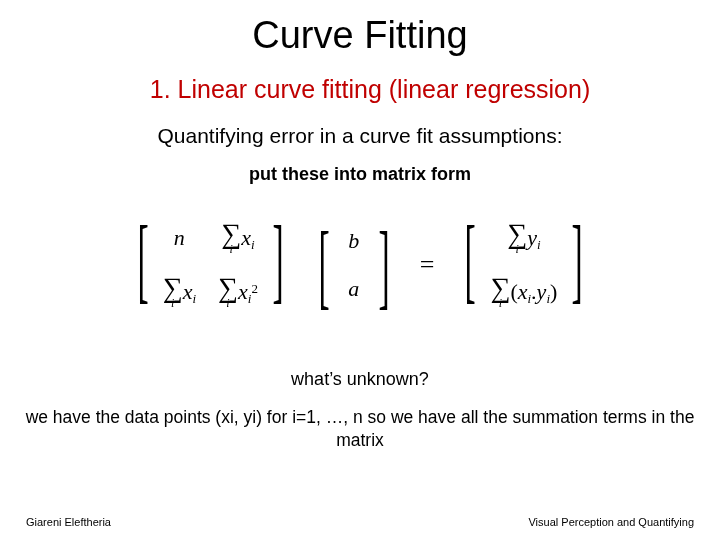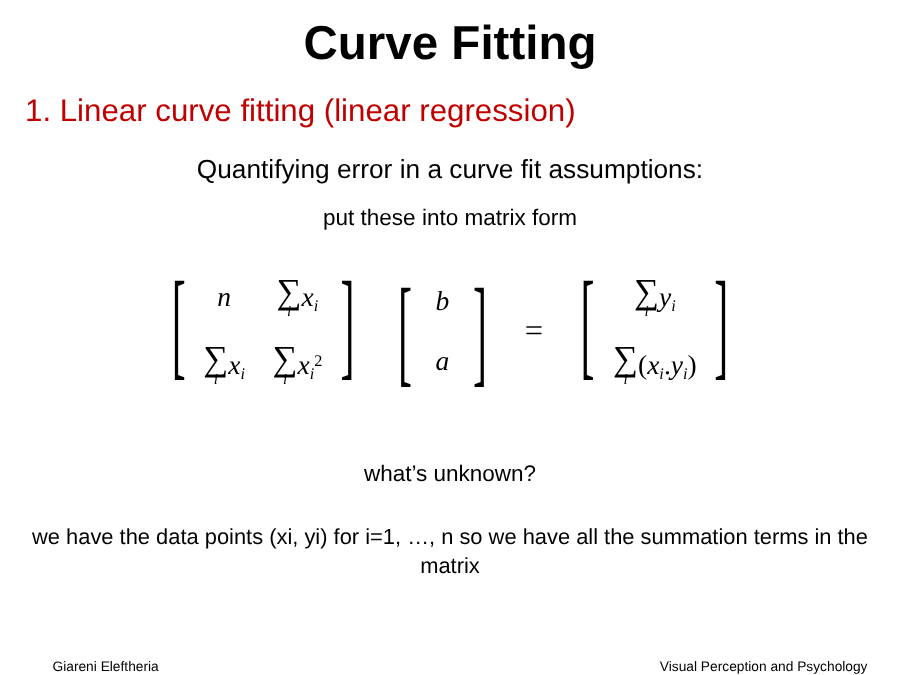--- a/index.html
+++ b/index.html
@@ -1,38 +1,38 @@
 <!DOCTYPE html>
 <html><head>
 <meta charset="utf-8">
 <style>
   * { margin: 0; padding: 0; box-sizing: border-box; }
   html, body { width: 720px; height: 540px; font-family: Arial, Helvetica, sans-serif; background: #fff; color: #000; }
   .slide { width: 720px; height: 540px; position: relative; padding: 8px 0 0 0; }
-  .title { text-align: center; font-size: 38px; font-weight: 700; margin-top: 6px; }
-  .subtitle { text-align: left; font-size: 25px; color: #c00000; margin-top: 18px; font-weight: 400; margin-left: 20px; }
+  .title { text-align: center; font-size: 38px; font-weight: 400; margin-top: 6px; }
+  .subtitle { text-align: center; font-size: 25px; color: #c00000; margin-top: 18px; font-weight: 400; margin-left: 20px; }
   .line1 { text-align: center; font-size: 21px; margin-top: 20px; }
-  .line2 { text-align: center; font-size: 18px; margin-top: 16px; }
+  .line2 { text-align: center; font-size: 18px; margin-top: 16px; font-weight: bold; }
   .eq { display: flex; justify-content: center; align-items: center; gap: 14px; margin-top: 26px; font-family: "Times New Roman", serif; font-size: 22px; }
   .bracketed { display: flex; align-items: stretch; }
   .br { font-size: 96px; line-height: 96px; font-weight: 100; transform: scaleX(0.35); display: inline-block; }
   .mat2 { display: grid; grid-template-columns: auto auto; column-gap: 22px; row-gap: 20px; align-items: center; padding: 10px 4px; }
   .col1 { display: grid; grid-template-rows: auto auto; row-gap: 20px; align-items: center; padding: 10px 4px; }
   .cell { display: flex; align-items: center; justify-content: center; min-width: 20px; }
   .it { font-style: italic; }
   .sum { display: inline-flex; flex-direction: column; align-items: center; line-height: 0.9; }
   .sigma { font-size: 28px; }
   .sublab { font-size: 12px; font-style: italic; margin-top: -2px; }
   .term { display: inline-flex; align-items: baseline; }
   .sub { font-size: 13px; font-style: italic; vertical-align: sub; position: relative; top: 4px; }
   .sup { font-size: 13px; vertical-align: super; position: relative; top: -6px; }
   .equals { font-size: 26px; margin: 0 6px; }
   .q { text-align: center; font-size: 18px; margin-top: 50px; }
-  .expl { text-align: center; font-size: 17.5px; margin-top: 28px; padding: 0 6px; line-height: 1.3; }
-  .footer { position: absolute; bottom: 0; left: 0; right: 0; display: flex; justify-content: space-between; font-size: 11px; padding: 0 26px; color: #000; margin-left: 16px; }
+  .expl { text-align: center; font-size: 17.5px; margin-top: 16px; padding: 0 6px; line-height: 1.3; }
+  .footer { position: absolute; bottom: 12px; left: 0; right: 0; display: flex; justify-content: space-between; font-size: 11px; padding: 0 26px; color: #000; }
 </style>
 </head>
 <body>
 <div class="slide">
 
 <h1 class="title">Curve Fitting</h1>
 <h2 class="subtitle">1. Linear curve fitting (linear regression)</h2>
 <p class="line1">Quantifying error in a curve fit assumptions:</p>
 <p class="line2">put these into matrix form</p>
 
@@ -118,16 +118,16 @@
     </span>
     <span class="br">]</span>
   </span>
 </div>
 
 <p class="q">what’s unknown?</p>
 <p class="expl">we have the data points (xi, yi) for i=1, …, n so we have all the summation terms in the matrix</p>
 
 <div class="footer">
   <span>Giareni Eleftheria</span>
-  <span>Visual Perception and Psychology</span>
+  <span>Visual Perception and Quantifying</span>
 </div>
 
 </div>
 
 </body></html>

